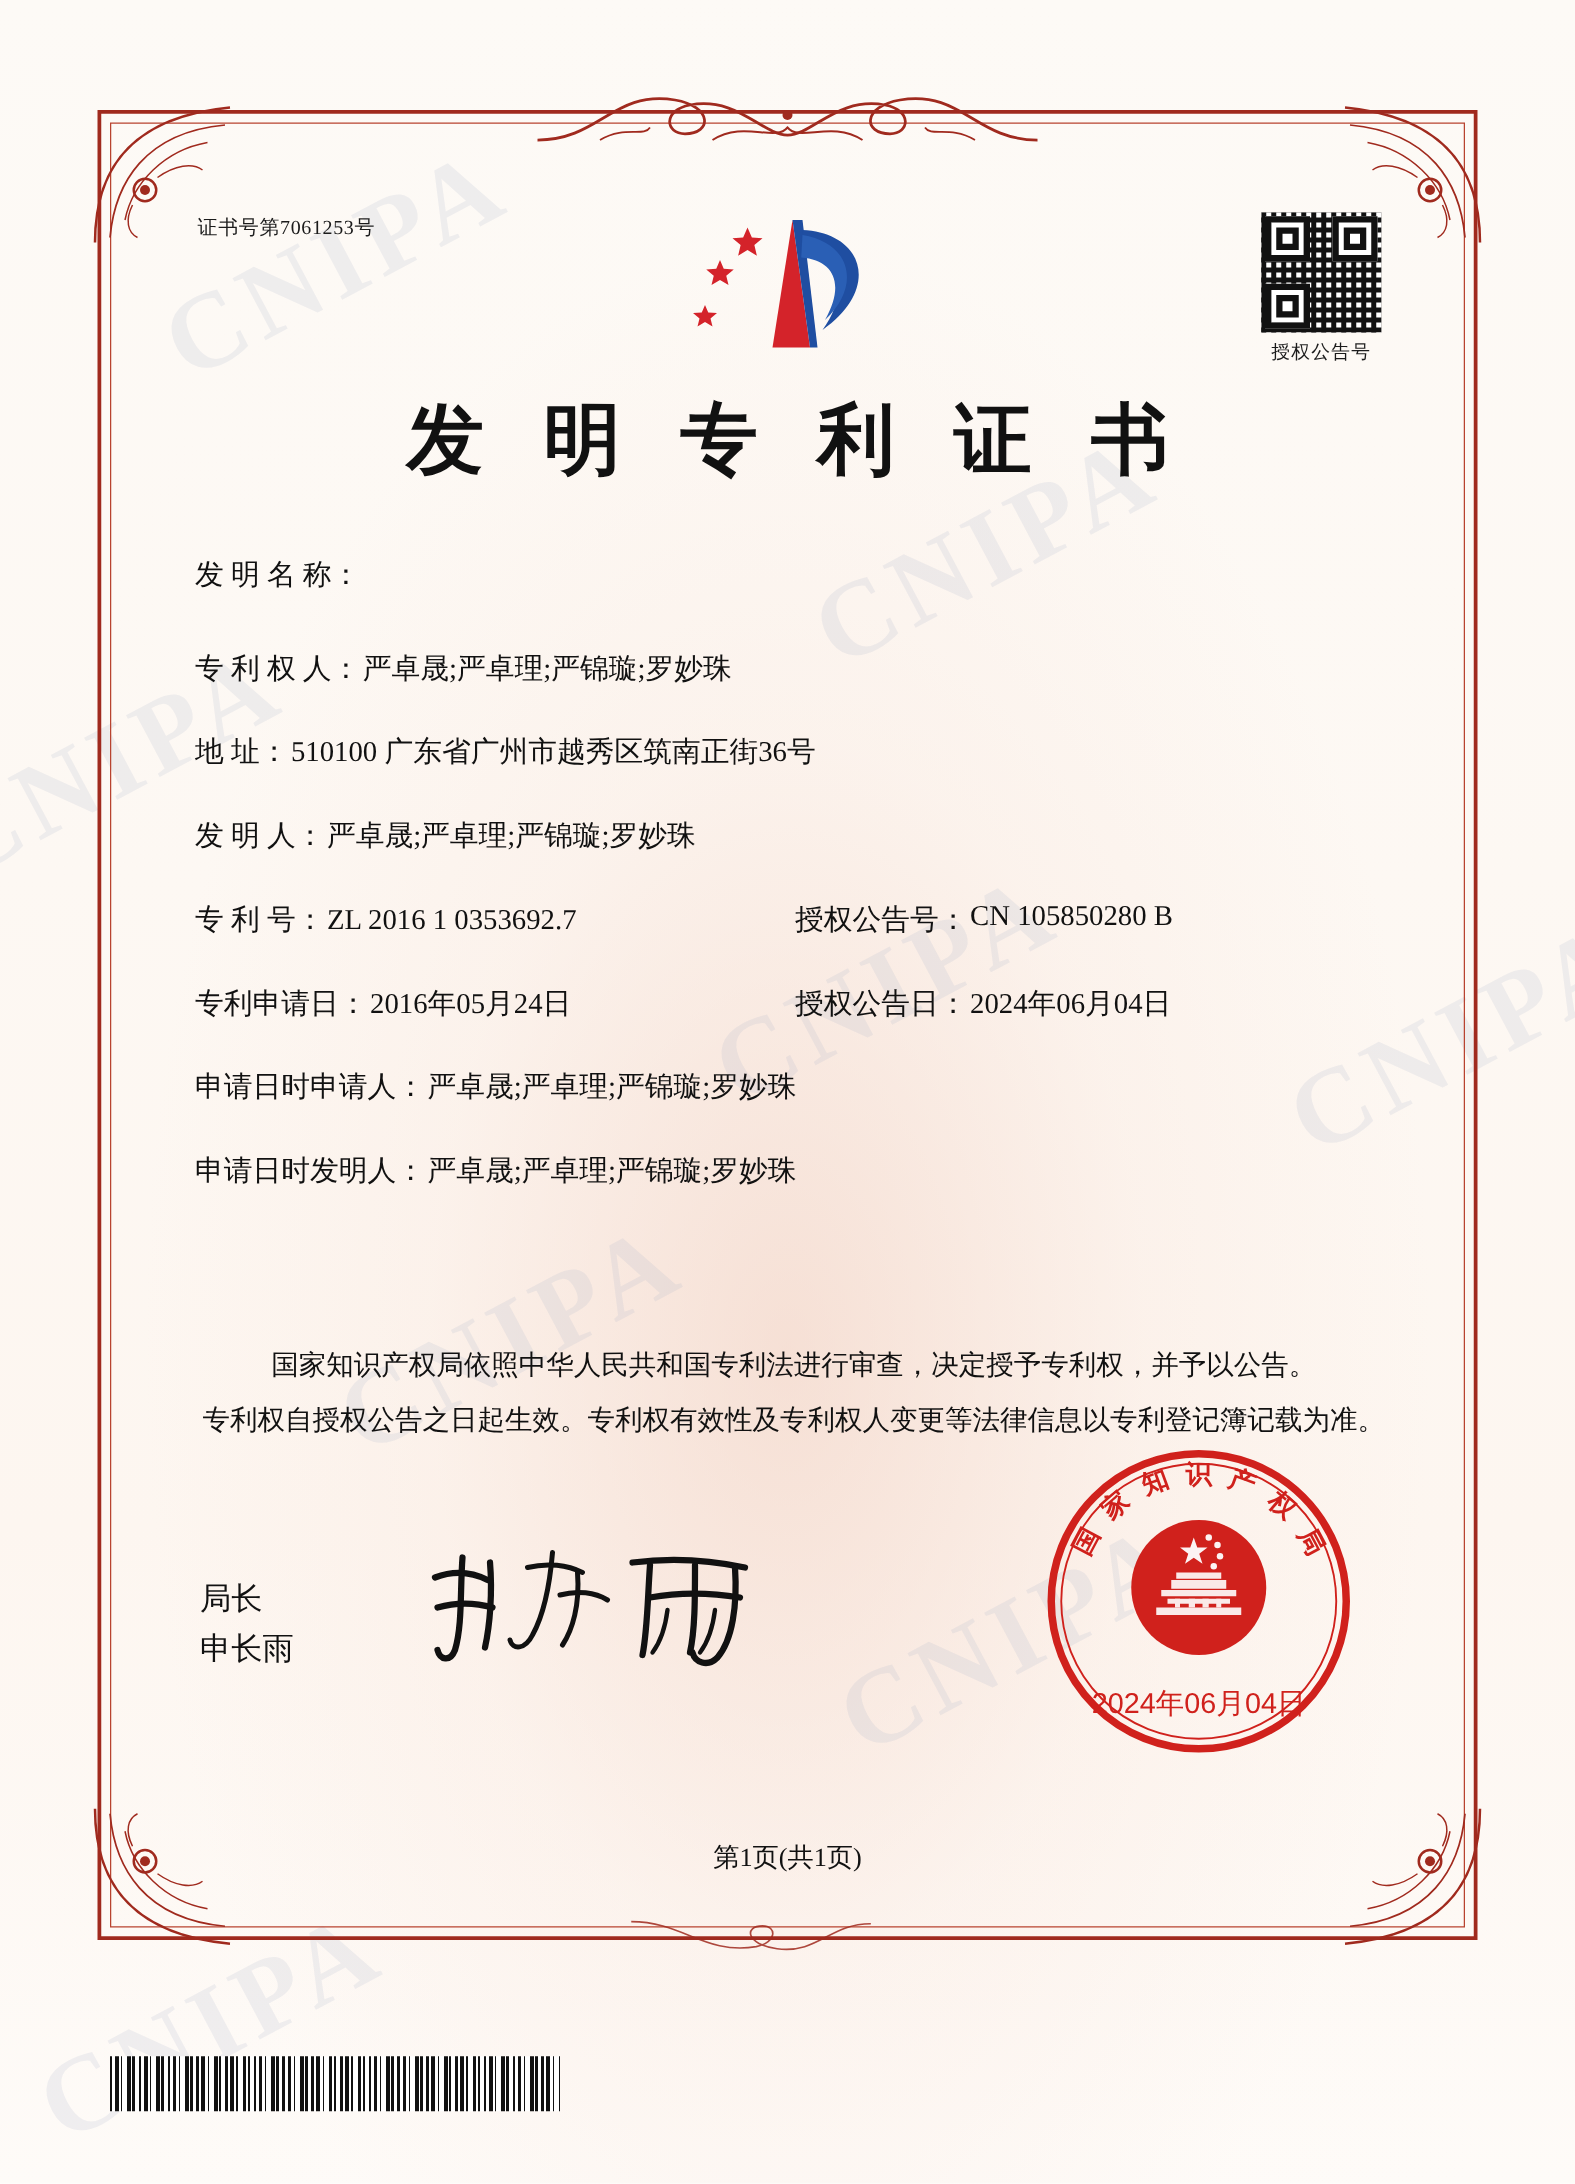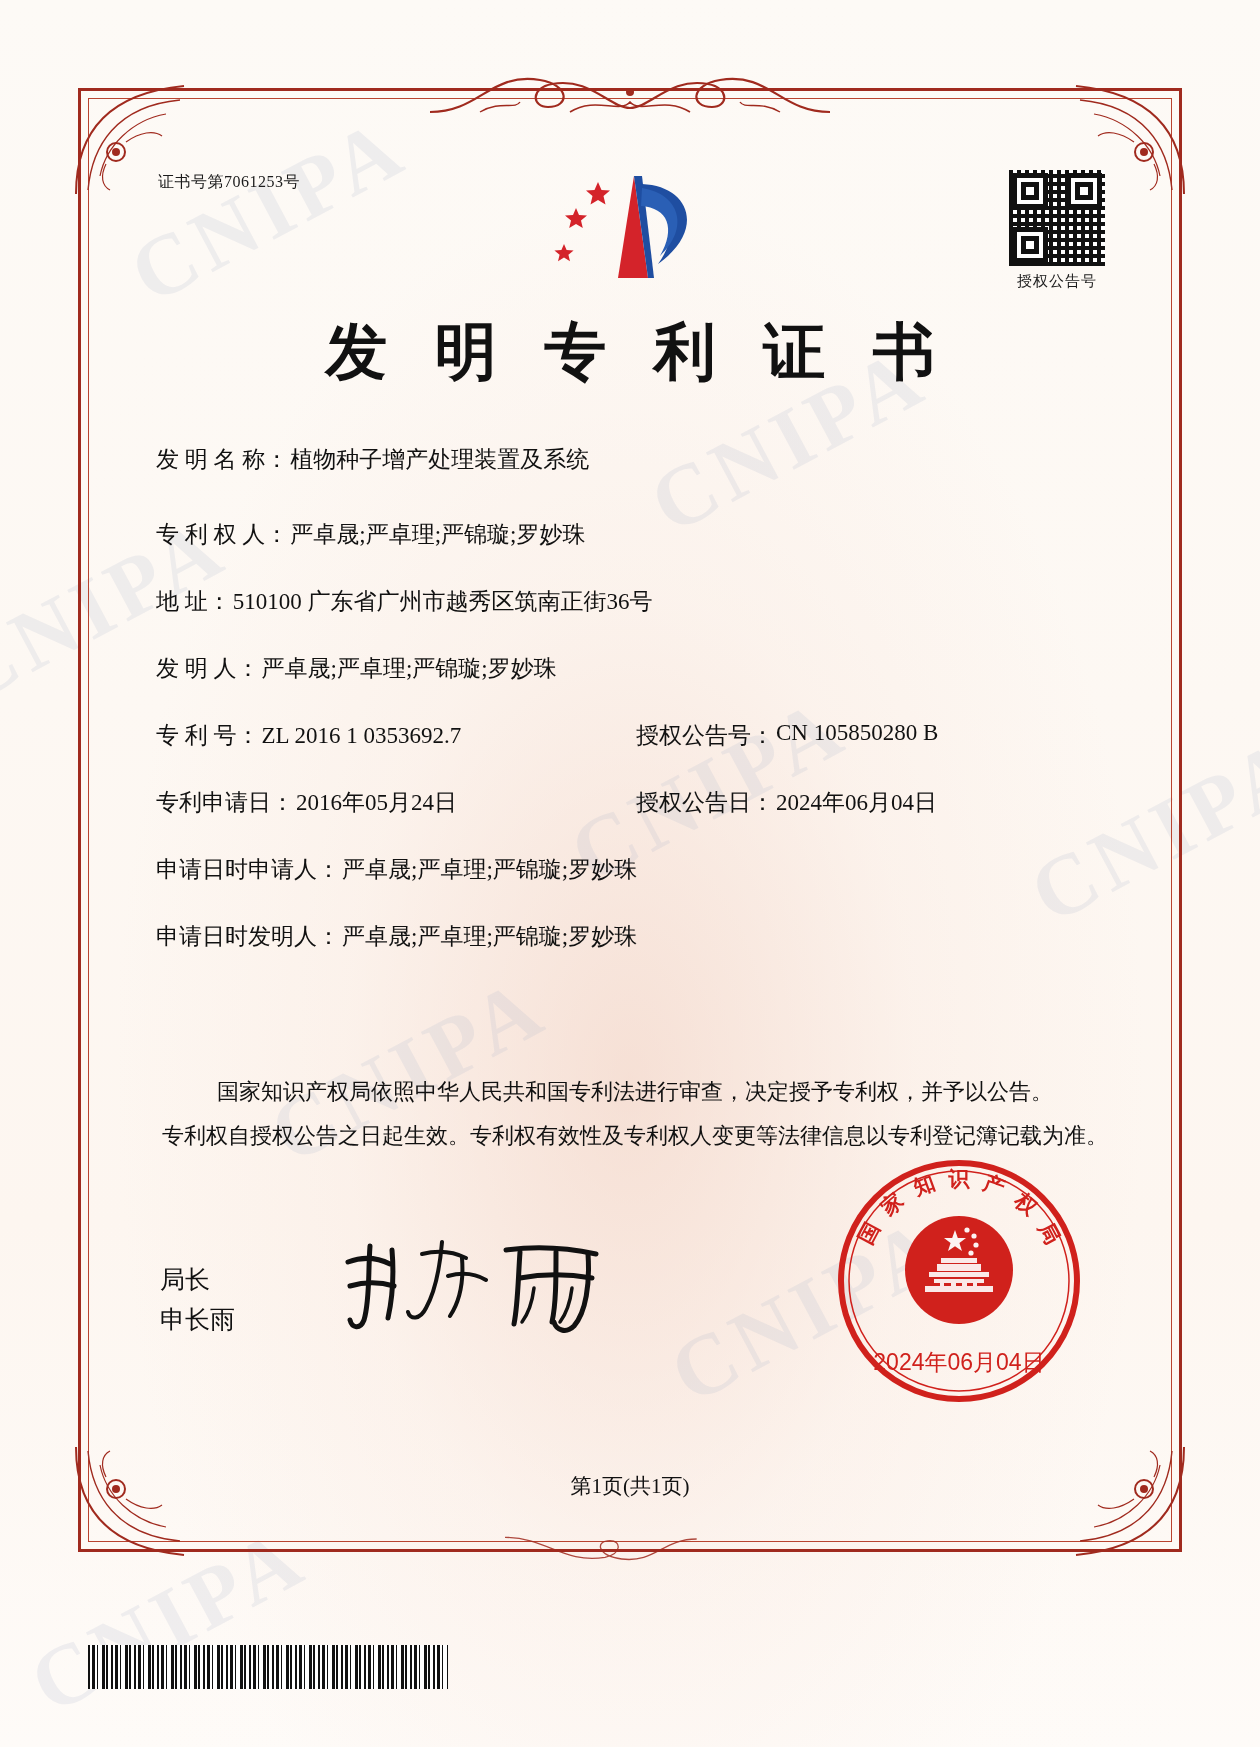--- a/index.html
+++ b/index.html
@@ -373,21 +373,20 @@
       </div>
       <div class="qr-caption">授权公告号</div>
     </div>
 
     <div class="title">发 明 专 利 证 书</div>
 
     <div class="fields">
 
       <div class="row" style="margin-top:4px;">
         <span class="label">发 明 名 称：</span>
-        <span class="value">植物种子增产处理装置及系统</span>
       </div>
 
       <div class="row" style="margin-top:44px;">
         <span class="label">专 利 权 人：</span>
         <span class="value">严卓晟;严卓理;严锦璇;罗妙珠</span>
       </div>
 
       <div class="row">
         <span class="label">地        址：</span>
         <span class="value">510100 广东省广州市越秀区筑南正街36号</span>

